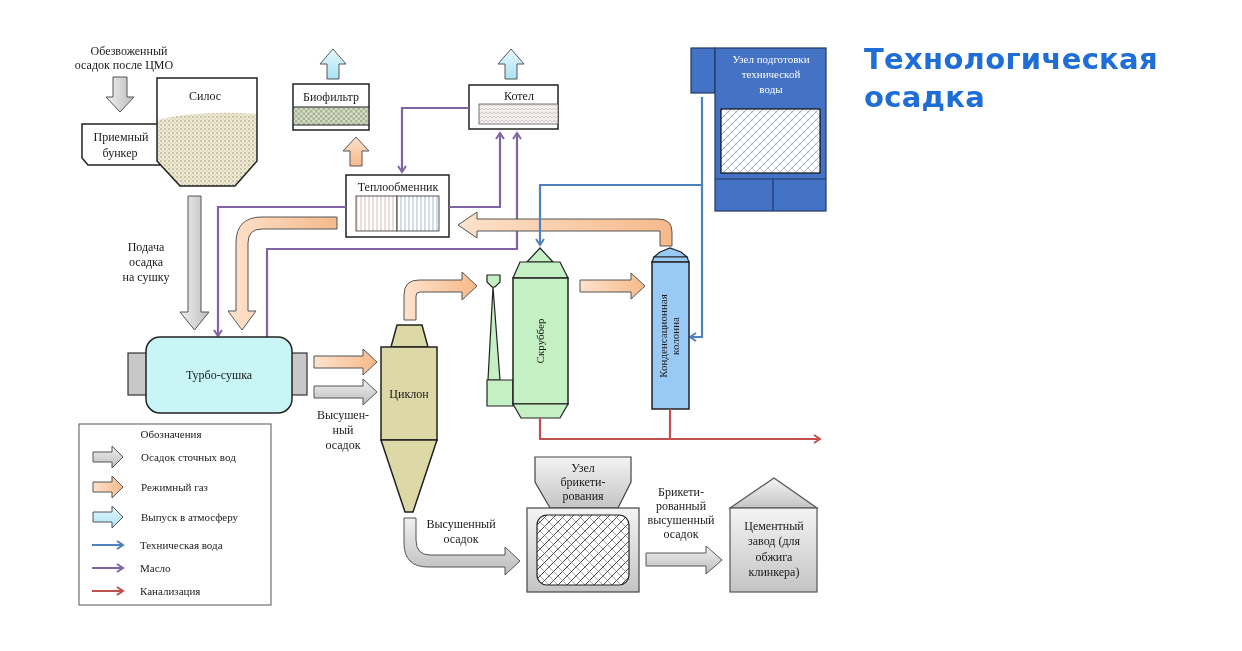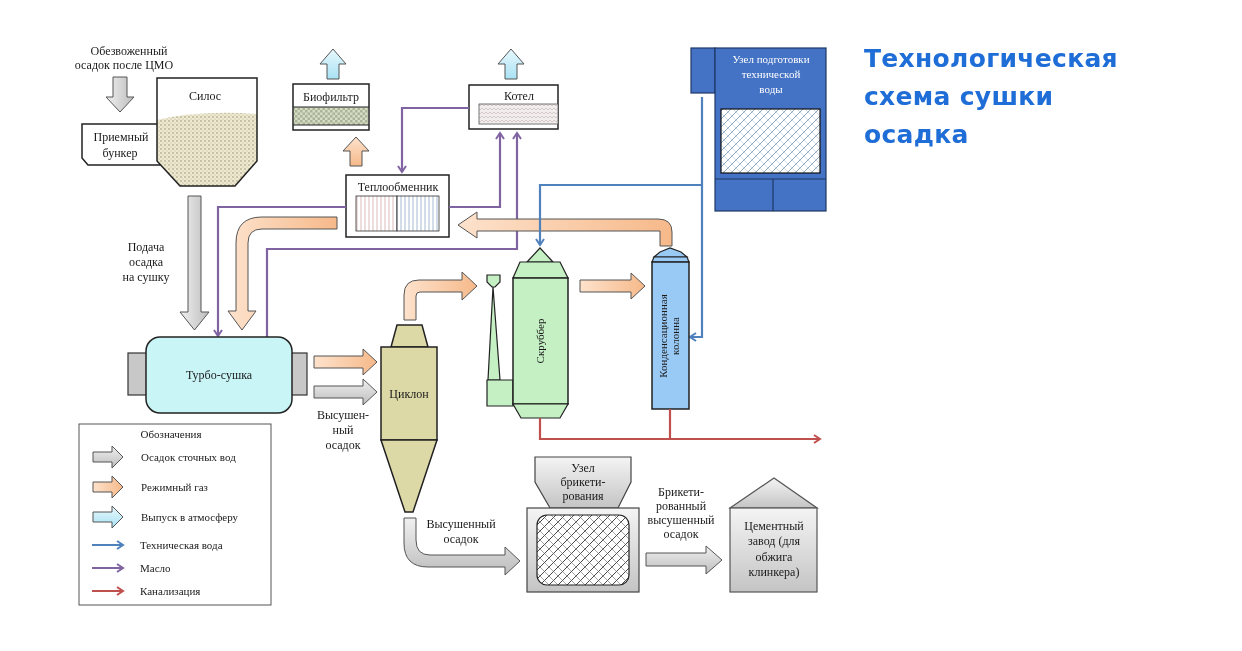--- a/index.html
+++ b/index.html
@@ -3,21 +3,21 @@
 <meta charset="utf-8">
 <style>
   html, body { margin: 0; padding: 0; background: #ffffff; }
   body { width: 1242px; height: 651px; position: relative; overflow: hidden; font-family: "Liberation Serif", serif; }
   #diagram { position: absolute; left: 0; top: 0; }
   .lbl { font-family: "Liberation Serif", serif; font-size: 12px; fill: #1a1a1a; }
   .lbl-sm { font-family: "Liberation Serif", serif; font-size: 11px; fill: #1a1a1a; }
   .lbl-w { font-family: "Liberation Serif", serif; font-size: 11px; fill: #ffffff; }
   .title {
     position: absolute; left: 864px; top: 40px; width: 360px;
-    font-family: "DejaVu Sans", sans-serif; font-weight: bold; font-size: 25px; line-height: 38px;
+    font-family: "DejaVu Sans", sans-serif; font-weight: bold; font-size: 29px; line-height: 38px;
     color: #1f6dd6; letter-spacing: 0.3px;
   }
   .title div { white-space: nowrap; }
 </style>
 </head>
 <body>
 
 <svg id="diagram" width="1242" height="651" viewBox="0 0 1242 651" xmlns="http://www.w3.org/2000/svg">
   <defs>
     <pattern id="pat-dots" width="4" height="4" patternUnits="userSpaceOnUse">
@@ -263,15 +263,14 @@
     <line x1="92" y1="568" x2="123" y2="568" stroke="#8064a2" stroke-width="2" marker-end="url(#m-purple)"></line>
     <text class="lbl-sm" x="140" y="572">Масло</text>
 
     <line x1="92" y1="591" x2="123" y2="591" stroke="#c0504d" stroke-width="2" marker-end="url(#m-red)"></line>
     <text class="lbl-sm" x="140" y="595">Канализация</text>
   </g>
 </svg>
 
 <div class="title">
   <div>Технологическая</div>
-  <div>схема сушки</div>
   <div>осадка</div>
 </div>
 
 </body></html>

